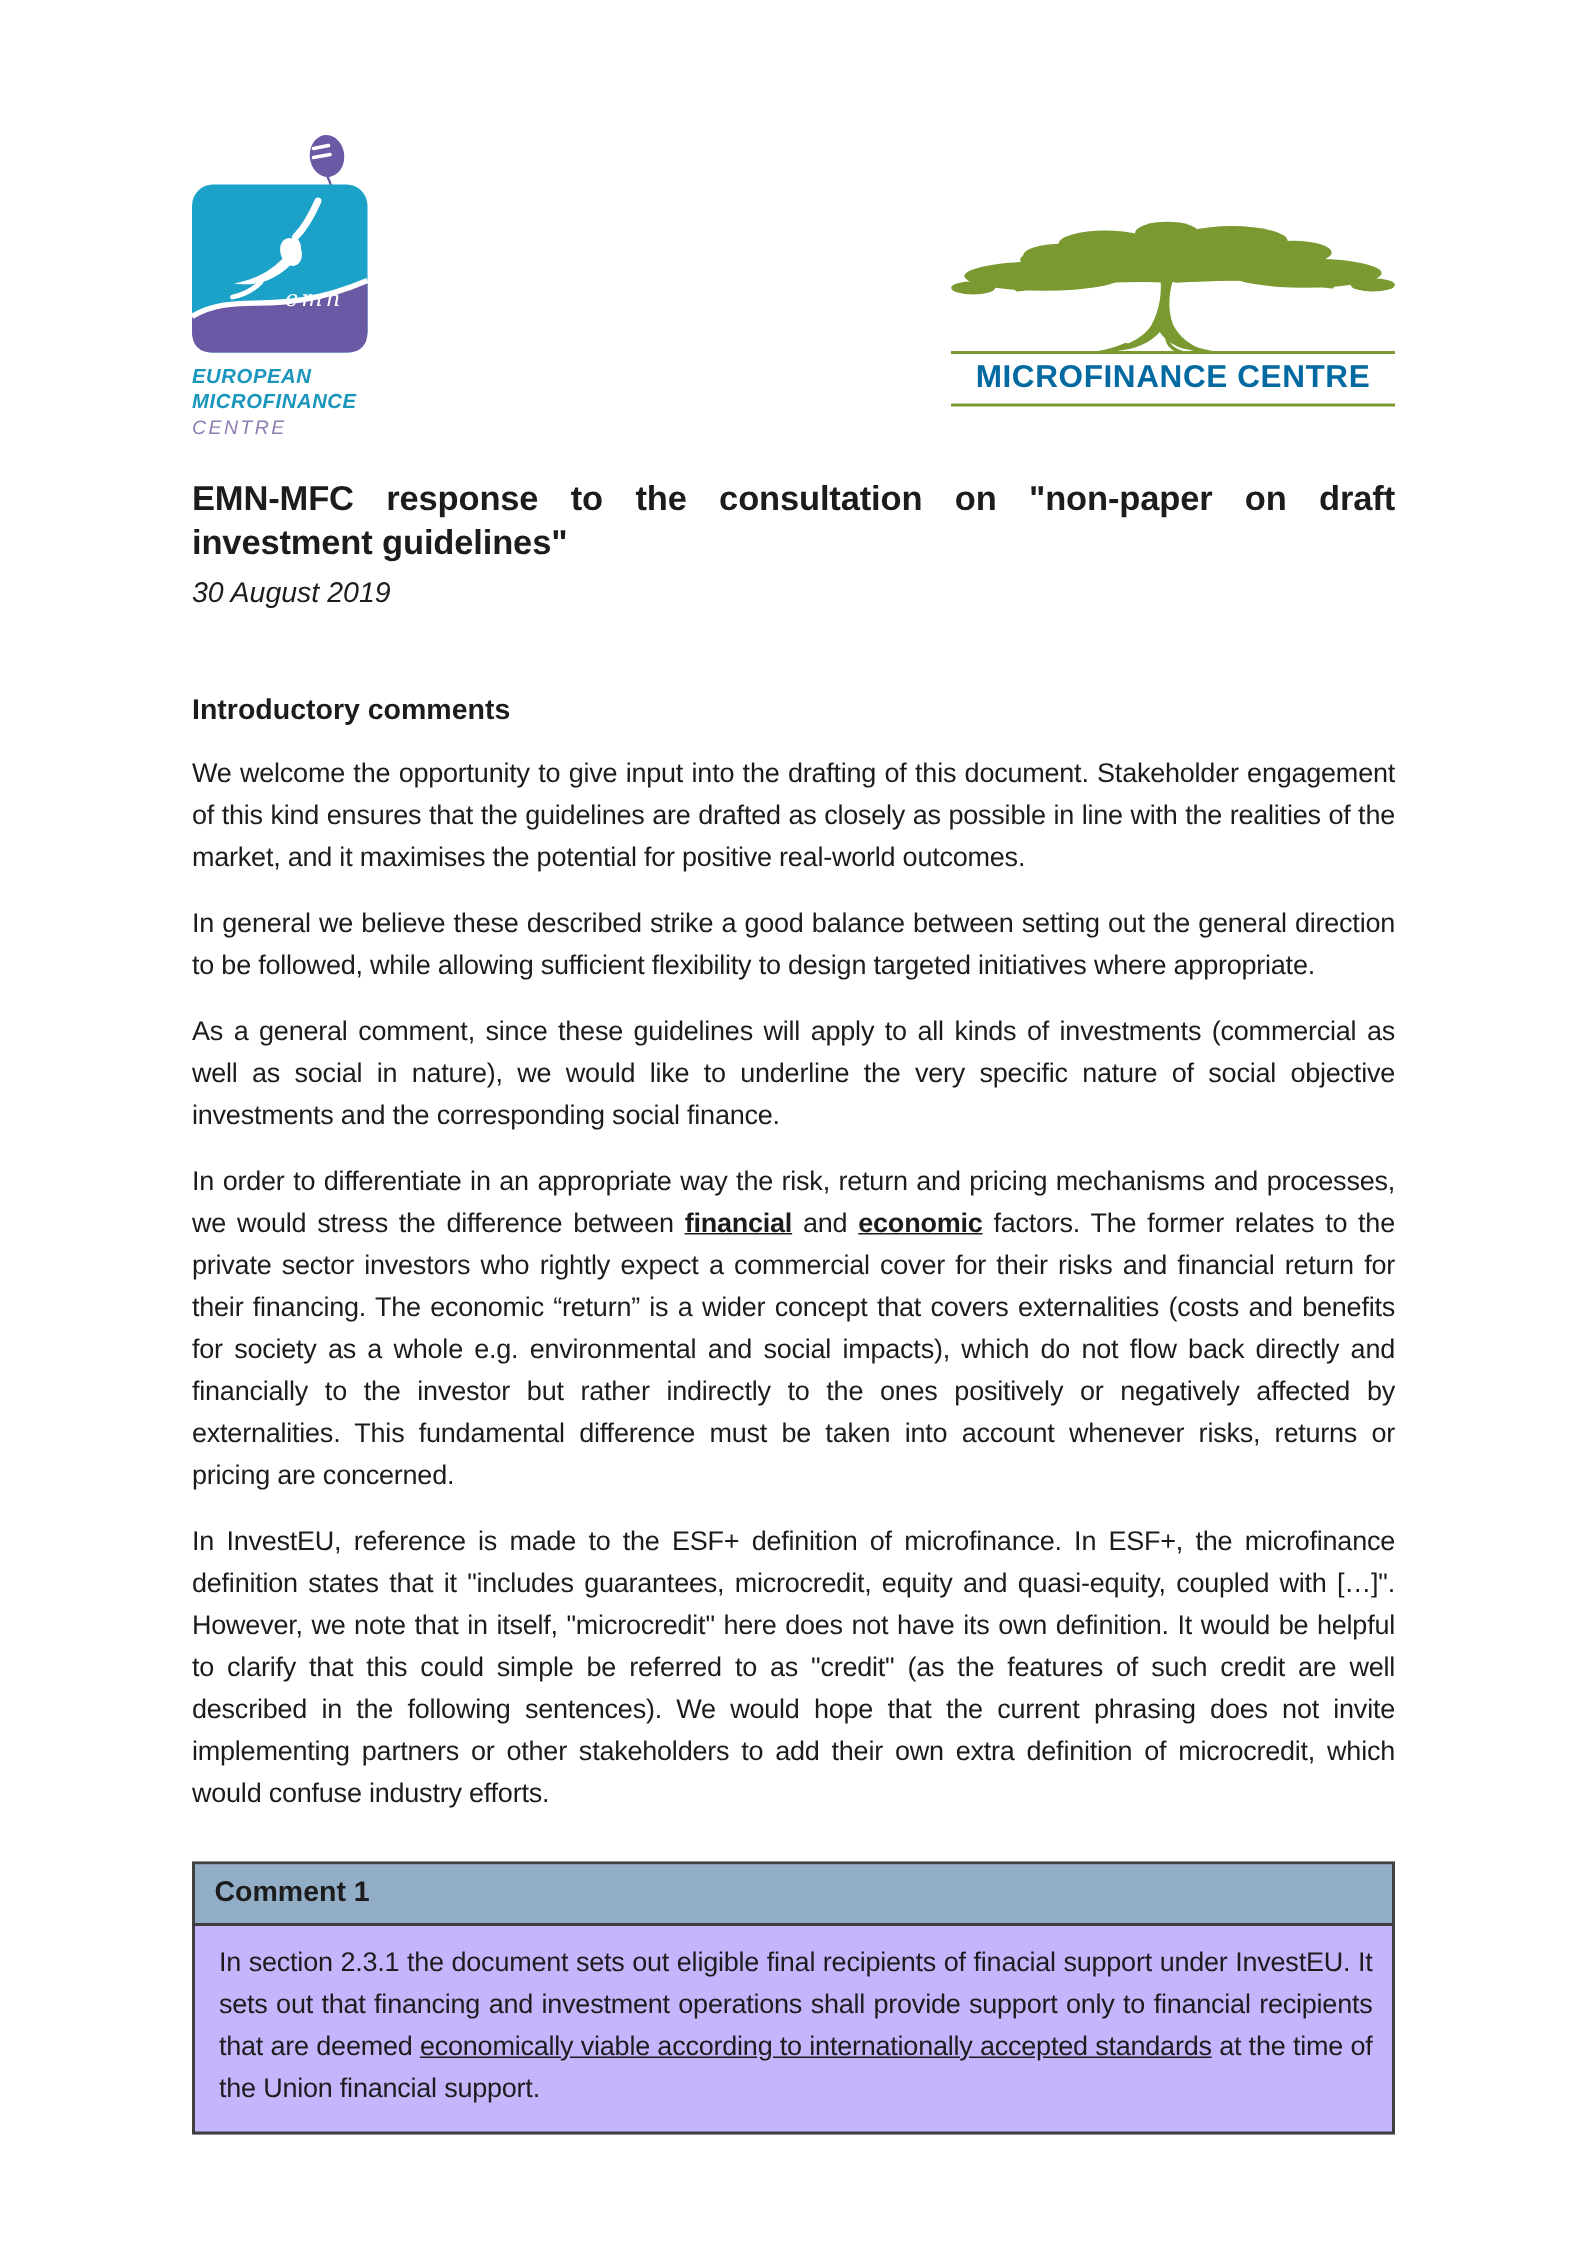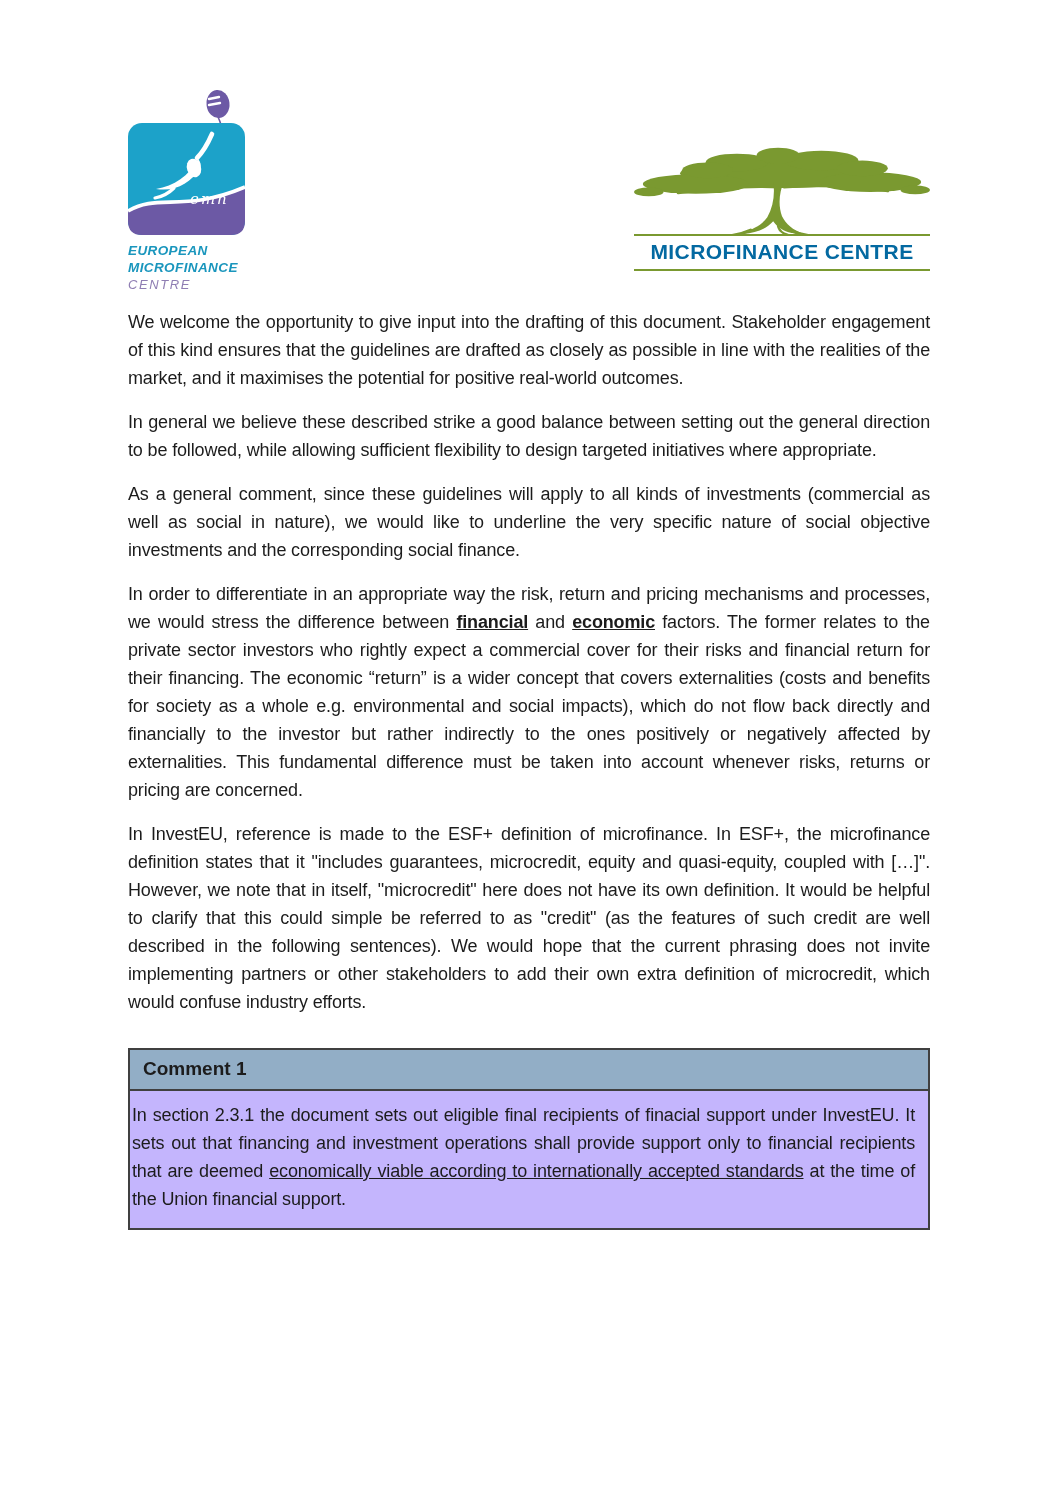--- a/index.html
+++ b/index.html
@@ -83,21 +83,21 @@
     background: #c4b5fd;
   }
   .comment-header {
     background: #92aec6;
     border-bottom: 2px solid #404040;
     padding: 8px 13px 9px 13px;
     font-weight: bold;
     font-size: 19px;
   }
   .comment-body {
-    padding: 10px 13px 15px 2px;
+    padding: 10px 13px 15px 16px;
     font-size: 18px;
     line-height: 28px;
     letter-spacing: -0.15px;
     text-align: justify;
   }
 </style>
 </head>
 <body>
 
 <div class="page">
@@ -157,21 +157,24 @@
 
           <path d="M118,94 Q102,101 86,100" stroke="#7a9930" stroke-width="3" fill="none" stroke-linecap="round"></path>
           <path d="M160,95 Q178,102 198,100" stroke="#7a9930" stroke-width="3" fill="none" stroke-linecap="round"></path>
           <path d="M146,90 Q147,96 156,99" stroke="#7a9930" stroke-width="2.4" fill="none" stroke-linecap="round"></path>
         </g>
       </svg>
       <div class="mfc-band">MICROFINANCE CENTRE</div>
     </div>
   </div>
 
+  <h1 class="doc-title">EMN-MFC response to the consultation on "non-paper on draft investment guidelines"</h1>
+  <div class="doc-date">30 August 2019</div>
 
+  <h2 class="section-heading">Introductory comments</h2>
 
   <p class="body-par"><span>We welcome the opportunity to give input into the drafting of this document. Stakeholder engagement of this kind ensures that the guidelines are drafted as closely as possible in line with the realities of the market, and it maximises the potential for positive real-world outcomes.</span></p>
   <p class="body-par"><span>In general we believe these described strike a good balance between setting out the general direction to be followed, while allowing sufficient flexibility to design targeted initiatives where appropriate.</span></p>
   <p class="body-par"><span>As a general comment, since these guidelines will apply to all kinds of investments (commercial as well as social in nature), we would like to underline the very specific nature of social objective investments and the corresponding social finance.</span></p>
   <p class="body-par"><span>In order to differentiate in an appropriate way the risk, return and pricing mechanisms and processes, we would stress the difference between </span><span class="b u">financial</span><span> and </span><span class="b u">economic</span><span> factors. The former relates to the private sector investors who rightly expect a commercial cover for their risks and financial return for their financing. The economic “return” is a wider concept that covers externalities (costs and benefits for society as a whole e.g. environmental and social impacts), which do not flow back directly and financially to the investor but rather indirectly to the ones positively or negatively affected by externalities. This fundamental difference must be taken into account whenever risks, returns or pricing are concerned.</span></p>
   <p class="body-par"><span>In InvestEU, reference is made to the ESF+ definition of microfinance. In ESF+, the microfinance definition states that it "includes guarantees, microcredit, equity and quasi-equity, coupled with […]". However, we note that in itself, "microcredit" here does not have its own definition. It would be helpful to clarify that this could simple be referred to as "credit" (as the features of such credit are well described in the following sentences). We would hope that the current phrasing does not invite implementing partners or other stakeholders to add their own extra definition of microcredit, which would confuse industry efforts.</span></p>
 
   <div class="comment-box">
     <div class="comment-header">Comment 1</div>
     <div class="comment-body"><span>In section 2.3.1 the document sets out eligible final recipients of finacial support under InvestEU. It sets out that financing and investment operations shall provide support only to financial recipients that are deemed </span><span class="u">economically viable according to internationally accepted standards</span><span> at the time of the Union financial support.</span></div>

